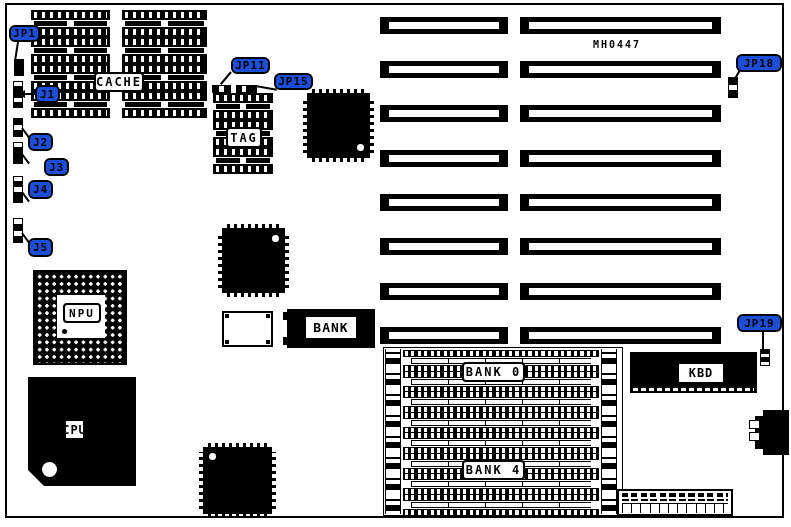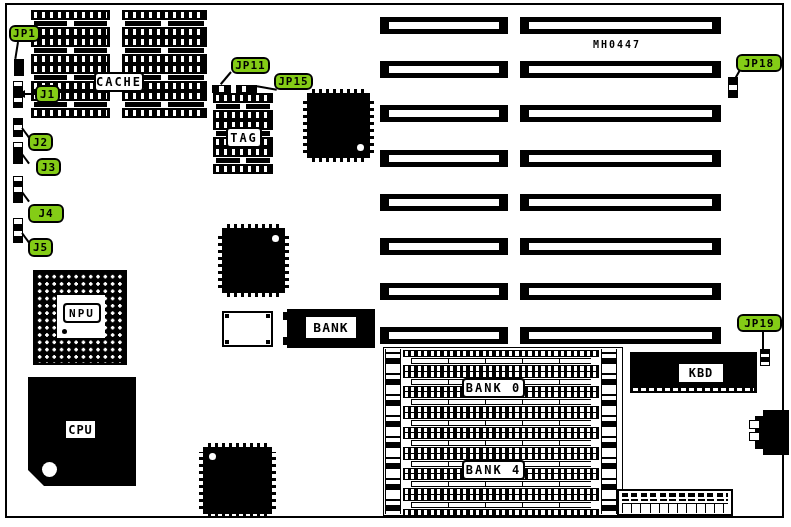--- a/index.html
+++ b/index.html
@@ -2,21 +2,21 @@
 <html><head>
 <meta charset="utf-8">
 <style>
   html,body{margin:0;padding:0;background:#fff;}
   .canvas{position:relative;width:791px;height:527px;background:#fff;overflow:hidden;
           font-family:"DejaVu Sans Mono",monospace;color:#000;}
   .board-border{position:absolute;left:5px;top:3px;width:779px;height:515px;
                 border:2px solid #000;box-sizing:border-box;z-index:1;}
 
   
-  .callout{position:absolute;z-index:6;background:#84cc16;border:2px solid #000;border-radius:6px;
+  .callout{position:absolute;z-index:6;background:#1d4ed8;border:2px solid #000;border-radius:6px;
            display:flex;align-items:center;justify-content:center;font-weight:bold;font-size:11px;
            letter-spacing:1px;box-sizing:border-box;text-align:center;}
   .tail{position:absolute;z-index:4;background:#000;width:2px;transform-origin:top center;}
   .arrow{position:absolute;z-index:4;width:0;height:0;border-top:4px solid transparent;
          border-bottom:4px solid transparent;border-right:7px solid #000;}
 
   
   .jmp{position:absolute;z-index:3;border:1px solid #000;box-sizing:border-box;display:flex;background:#fff;}
   .jmp.v{flex-direction:column;}
   .jmp.h{flex-direction:row;}
@@ -171,46 +171,46 @@
   <div class="callout" style="left:9px;top:25px;width:31px;height:17px">JP1</div>
   <div class="tail" style="left:17px;top:42px;height:17px;transform:rotate(9deg)"></div>
 
   <div class="callout" style="left:35px;top:85px;width:25px;height:18px">J1</div>
   <div class="tail" style="left:25px;top:93px;width:11px;height:2px"></div>
   <div class="arrow" style="left:18px;top:90px"></div>
 
   <div class="callout" style="left:28px;top:133px;width:25px;height:18px">J2</div>
   <div class="tail" style="left:21px;top:128px;height:12px;transform:rotate(-36deg)"></div>
 
-  <div class="callout" style="left:36px;top:158px;width:25px;height:18px">J3</div>
+  <div class="callout" style="left:44px;top:158px;width:25px;height:18px">J3</div>
   <div class="tail" style="left:21px;top:154px;height:12px;transform:rotate(-36deg)"></div>
 
-  <div class="callout" style="left:28px;top:204px;width:36px;height:19px">J4</div>
+  <div class="callout" style="left:28px;top:180px;width:25px;height:19px">J4</div>
   <div class="tail" style="left:21px;top:192px;height:12px;transform:rotate(-36deg)"></div>
 
   <div class="callout" style="left:28px;top:238px;width:25px;height:19px">J5</div>
   <div class="tail" style="left:21px;top:233px;height:12px;transform:rotate(-36deg)"></div>
 
   <div class="callout" style="left:231px;top:57px;width:39px;height:17px">JP11</div>
   <div class="tail" style="left:230px;top:72px;height:16px;transform:rotate(40deg)"></div>
 
   <div class="callout" style="left:274px;top:73px;width:39px;height:17px">JP15</div>
   <div class="tail" style="left:257px;top:87px;width:20px;height:2px;transform:rotate(10deg)"></div>
 
   <div class="callout" style="left:736px;top:54px;width:46px;height:18px">JP18</div>
   <div class="tail" style="left:739px;top:70px;height:10px;transform:rotate(30deg)"></div>
 
   <div class="callout" style="left:737px;top:314px;width:45px;height:18px">JP19</div>
   <div class="tail" style="left:762px;top:331px;height:18px"></div>
 
   <div class="chip-label" style="left:94px;top:72px;width:50px;height:20px">CACHE</div>
   <div class="chip-label" style="left:226px;top:127px;width:36px;height:21px">TAG</div>
-  <div class="chip-label" style="left:462px;top:378px;width:63px;height:20px">BANK 0</div>
+  <div class="chip-label" style="left:462px;top:362px;width:63px;height:20px">BANK 0</div>
   <div class="chip-label" style="left:462px;top:460px;width:63px;height:20px">BANK 4</div>
-  <div class="chip-label borderless" style="left:66px;top:421px;width:29px;height:17px;font-size:12px">CPU</div>
+  <div class="chip-label borderless" style="left:66px;top:421px;width:17px;height:17px;font-size:12px">CPU</div>
   <div class="chip-label borderless" style="left:306px;top:317px;width:50px;height:21px;font-size:13px">BANK</div>
   <div class="chip-label borderless" style="left:679px;top:364px;width:44px;height:18px;font-size:12px">KBD</div>
 
   <div class="npu" style="left:33px;top:270px;width:94px;height:95px">
     <div class="pinfield"></div>
     <div class="well" style="left:24px;top:25px;width:48px;height:43px"></div>
     <div class="pin1" style="left:29px;top:59px"></div>
   </div>
   <div class="chip-label" style="left:63px;top:303px;width:38px;height:20px;font-size:11px">NPU</div>
 

